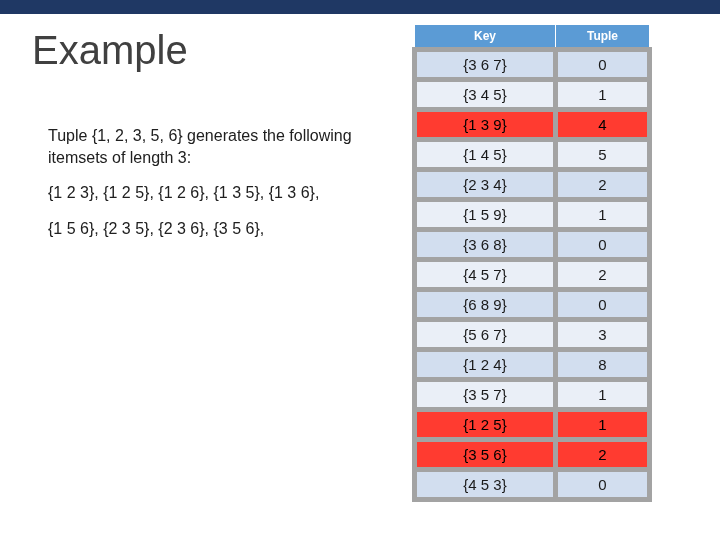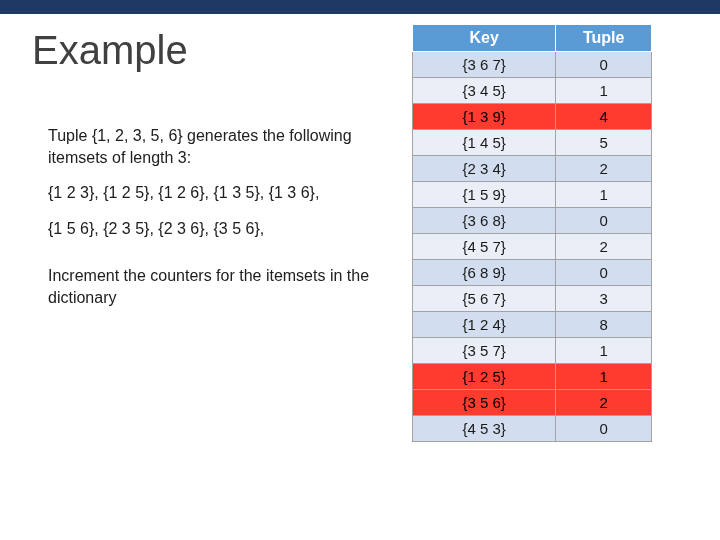--- a/index.html
+++ b/index.html
@@ -53,27 +53,27 @@
   table {
     border-collapse: collapse;
     width: 100%;
     table-layout: fixed;
   }
   th {
     background: #5b9bd5;
     color: #ffffff;
     border: 1px solid #ffffff;
     font-weight: bold;
-    font-size: 16px;
+    font-size: 12px;
     padding: 4px 0;
     text-align: center;
   }
   td {
     background: #d2deef;
-    border: 1px solid #a3a3a3;
+    border: 5px solid #a3a3a3;
     font-size: 15px;
     padding: 4px 0;
     text-align: center;
     color: #1a1a1a;
   }
   tr.alt td {
     background: #eaeff7;
     text-align: center;
   }
   tr.hl td {
@@ -88,21 +88,20 @@
 
 <div class="slide">
   <div class="topbar"></div>
 
   <div class="title">Example</div>
 
   <div class="body-left">
     <p>Tuple {1, 2, 3, 5, 6} generates the following itemsets of length 3:</p>
     <p>{1 2 3}, {1 2 5}, {1 2 6}, {1 3 5}, {1 3 6},</p>
     <p>{1 5 6}, {2 3 5}, {2 3 6}, {3 5 6},</p>
-    <p style="margin-top:26px">Increment the counters for the itemsets in the dictionary</p>
   </div>
 
   <div class="table-wrap">
     <table>
       <colgroup>
           <col class="key">
           <col class="val">
         </colgroup>
       <thead>
         <tr>

